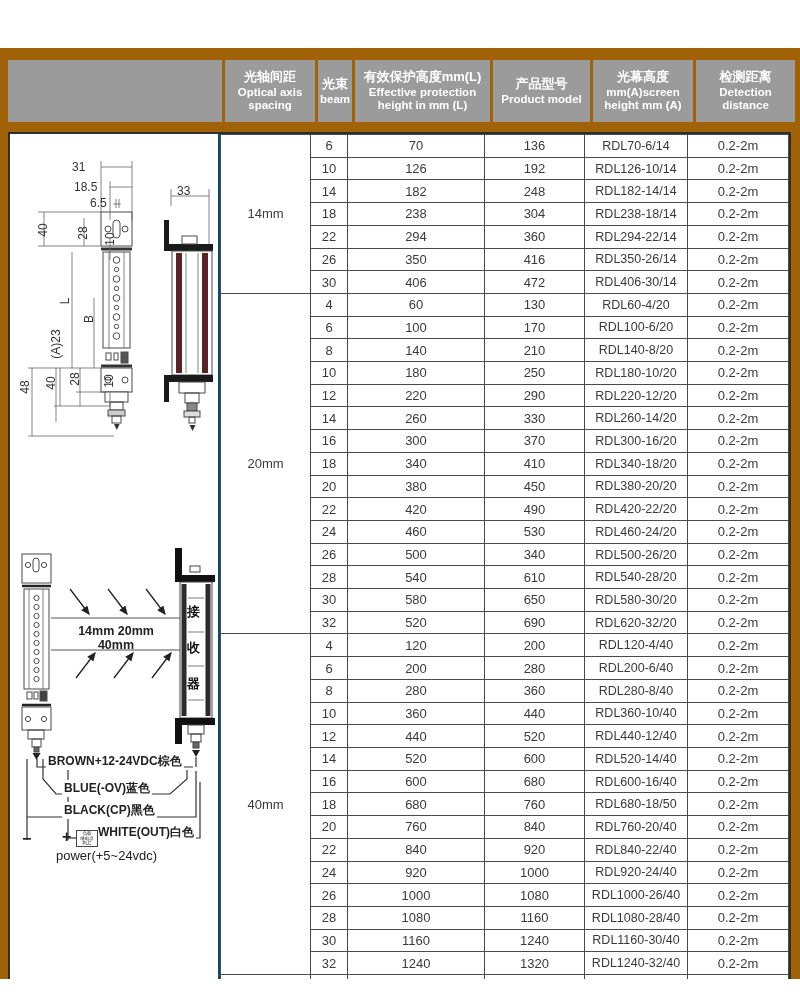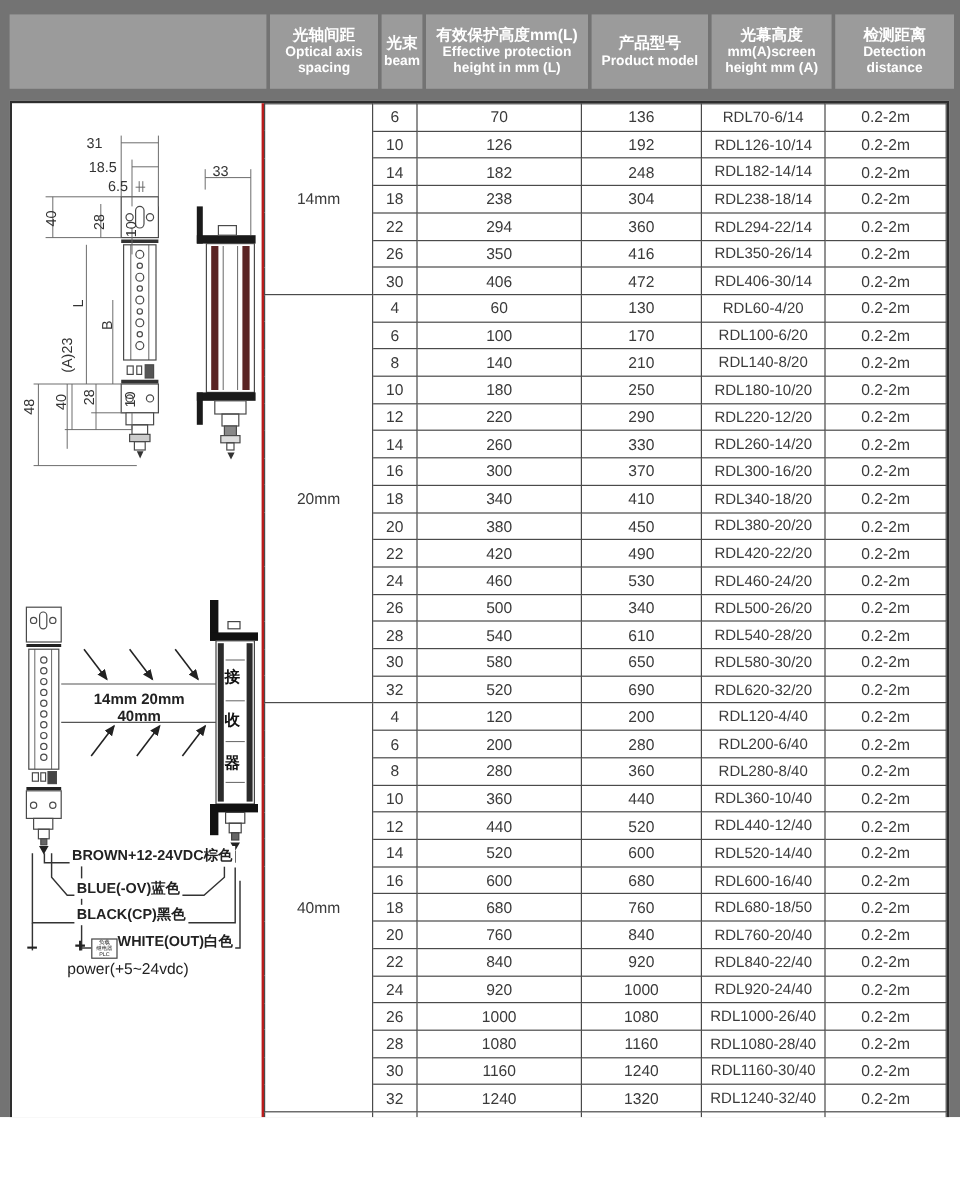--- a/index.html
+++ b/index.html
@@ -1,28 +1,28 @@
 <!DOCTYPE html>
 <html><head>
 <meta charset="utf-8">
 <style>
   html,body{margin:0;padding:0;background:#fff;}
-  .page{position:relative;width:800px;height:931px;background:#737373;overflow:hidden;
-        font-family:"Liberation Sans",sans-serif;}
+  .page{position:relative;width:800px;height:931px;background:#a16207;overflow:hidden;
+        font-family:"Liberation Sans",sans-serif;margin-top:48px;}
   
   .hdr{position:absolute;left:8px;top:12px;width:787px;height:62px;display:grid;
        grid-template-columns:214px 90px 34px 135px 97px 100px 99px;gap:3px;}
   .hcell{background:#9b9b9b;color:#fff;font-weight:bold;display:flex;flex-direction:column;
          justify-content:center;align-items:center;text-align:center;}
   .hcell .zh{font-size:13px;line-height:1.3;}
   .hcell .en{font-size:11.5px;line-height:1.15;}
   
   .content{position:absolute;left:8px;top:84px;width:783px;height:872px;border:2px solid #2e2e2e;
            box-sizing:border-box;display:flex;background:#fff;}
-  .diagram-pane{position:relative;width:209px;border-right:2px solid #b91c1c;}
+  .diagram-pane{position:relative;width:209px;border-right:2px solid #0c4a6e;}
   .table-pane{flex:1;}
   table{border-collapse:collapse;table-layout:fixed;width:568px;height:100%;
         color:#3a3a3a;font-family:"Liberation Sans",sans-serif;}
   td{border:1.5px solid #4a4a4a;text-align:center;vertical-align:middle;padding:0;font-size:13px;}
   td.model{font-size:12.5px;text-align:center;}
   td.ce{font-size:15px;letter-spacing:3px;font-weight:bold;color:#222;}
   
   .note{position:absolute;left:233px;top:970px;font-size:21px;font-weight:bold;color:#1c1c1c;
         letter-spacing:5px;}
   .watermark{position:absolute;left:612px;top:952px;width:183px;height:9px;opacity:.55;
@@ -253,21 +253,21 @@
       <div class="dlab rot" style="left:52px;top:160px;">L</div>
       <div class="dlab rot" style="left:75px;top:178px;">B</div>
       <div class="dlab rot" style="left:31px;top:203px;">(A)23</div>
       <div class="dlab rot" style="left:8px;top:246px;">48</div>
       <div class="dlab rot" style="left:34px;top:242px;">40</div>
       <div class="dlab rot" style="left:58px;top:238px;">28</div>
       <div class="dlab rot" style="left:92px;top:240px;">10</div>
 
       <div class="beamlab">14mm 20mm 40mm</div>
       <div class="rxlab">接收器</div>
-      <div class="wlab" style="left:48px;top:619px;">BROWN+12-24VDC棕色</div>
+      <div class="wlab" style="left:36px;top:619px;">BROWN+12-24VDC棕色</div>
       <div class="wlab" style="left:52px;top:646px;">BLUE(-OV)蓝色</div>
       <div class="wlab" style="left:52px;top:668px;">BLACK(CP)黑色</div>
       <div class="wlab" style="left:86px;top:690px;">WHITE(OUT)白色</div>
       <div class="pm" style="left:12px;top:696px;">−</div>
       <div class="pm" style="left:52px;top:694px;">+</div>
       <div class="pwr">power(+5~24vdc)</div>
       <div class="plcbox">
         <div>负载</div>
         <div>继电器</div>
         <div>PLC</div>

